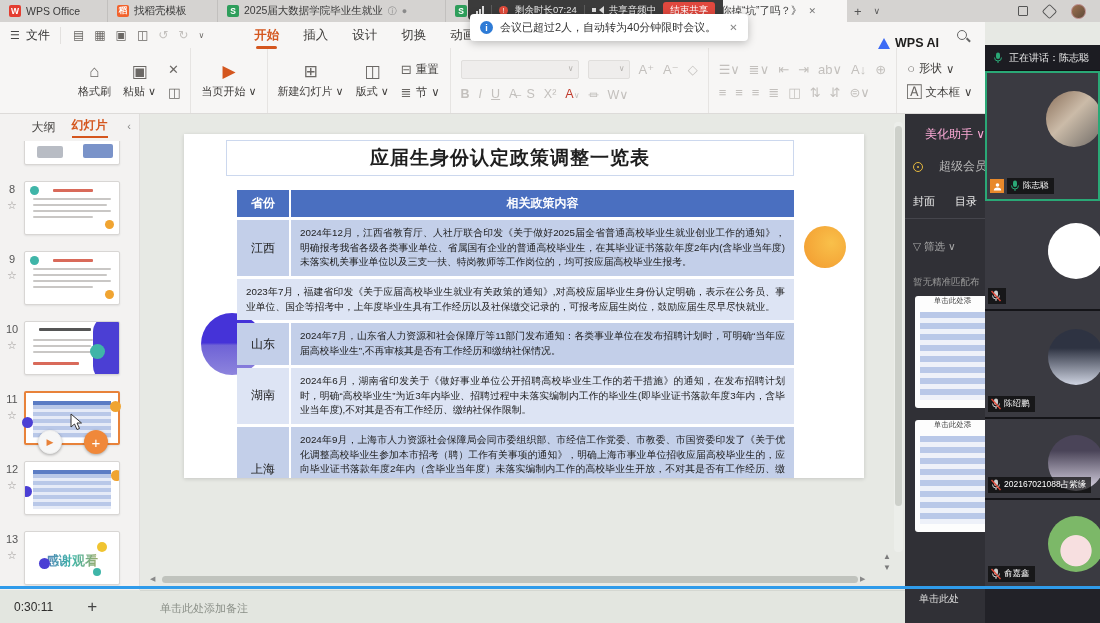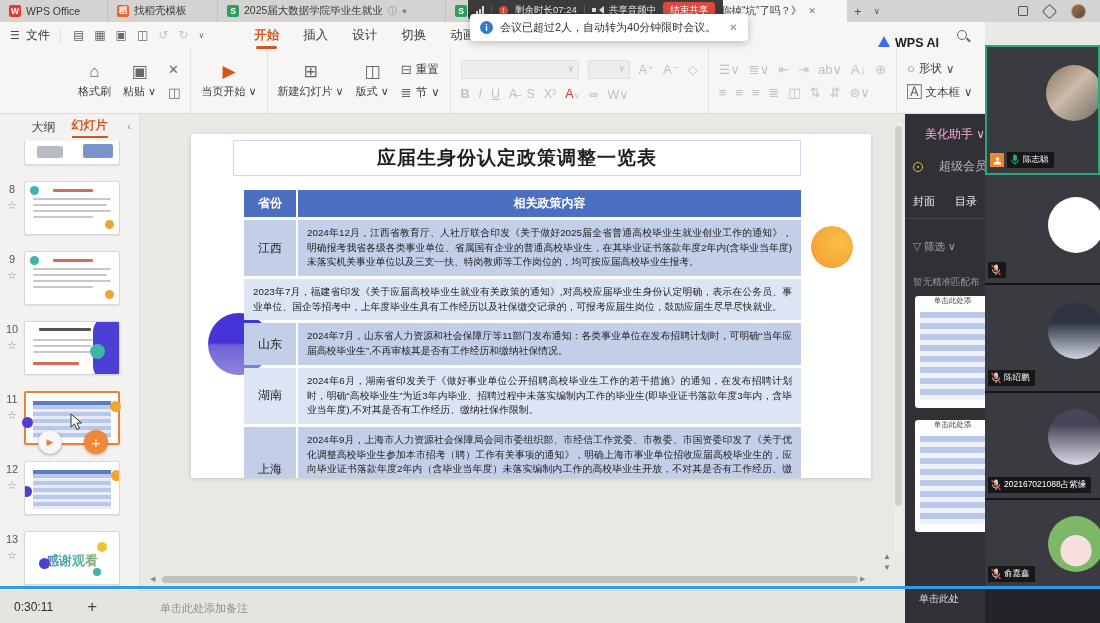--- a/index.html
+++ b/index.html
@@ -42,21 +42,21 @@
   
   .menubar { position:absolute; left:0; top:22px; width:985px; height:26px; background:#f7f6f5; display:flex; align-items:center; z-index:20; }
   .hamb { font-size:11px; color:#444; padding:0 6px 0 10px; }
   .file-lbl { font-size:12px; color:#333; padding-right:10px; border-right:1px solid #e3e1df; }
   .qicons { display:flex; align-items:center; gap:10px; padding:0 12px; color:#6b6865; font-size:12px; }
   .menu-tabs { display:flex; align-items:center; gap:4px; margin-left:28px; }
   .mtab { font-size:12.5px; color:#3c3a38; padding:3px 10px; position:relative; }
   .mtab.active { color:#d4561e; font-weight:bold; }
   .mtab.active:after { content:""; position:absolute; left:12px; right:12px; bottom:-2px; height:3px; border-radius:2px; background:#d4561e; }
   .menu-right { margin-left:auto; display:flex; align-items:center; gap:18px; padding-right:18px; }
-  .wpsai { display:flex; gap:5px; font-size:12.5px; color:#1f1e1d; font-weight:bold;margin-top:16px; }
+  .wpsai { display:flex; align-items:center; gap:5px; font-size:12.5px; color:#1f1e1d; font-weight:bold;margin-top:16px; }
   .ai-logo { width:0; height:0; border-left:6px solid transparent; border-right:6px solid transparent; border-bottom:11px solid #3d6bf5; filter:hue-rotate(0deg); }
   .mag { width:10px; height:10px; border:1.6px solid #666; border-radius:50%; position:relative; }
   .mag:after { content:""; position:absolute; left:8px; top:8px; width:5px; height:1.6px; background:#666; transform:rotate(45deg); }
 
   
   .ribbon { position:absolute; left:0; top:48px; width:985px; height:66px; background:#f7f6f5; border-bottom:1px solid #dddbd9; display:flex; align-items:stretch; z-index:10; }
   .rgroup { display:flex; align-items:center; gap:12px; padding:6px 10px; position:relative; }
   .rgroup + .rgroup { border-left:1px solid #e6e4e2; }
   .rbig { display:flex; flex-direction:column; align-items:center; justify-content:center; gap:4px; color:#3f3d3b; font-size:11px; white-space:nowrap; }
   .rbig .gi { font-size:17px; color:#6b6865; line-height:17px; }
@@ -91,21 +91,21 @@
   .play-btn { left:12px; font-size:9px; background:#f6f6f6; color:#e8823a; border:1px solid #eee; }
   .plus-btn { right:10px; font-size:15px; }
   .cursor-arrow { position:absolute; left:44px; top:20px; z-index:6; }
   .thanks-txt { position:absolute; left:0; right:0; top:38%; text-align:center; font-size:13px; font-weight:bold; background:linear-gradient(90deg,#6a5fc4,#3fb5a8,#e8a23a); -webkit-background-clip:text; background-clip:text; color:transparent; }
   .sb-bottom { position:absolute; left:0; top:590px; width:140px; height:33px; background:#e3e6e0; display:flex; align-items:center; z-index:20; }
   .timer { font-size:12px; color:#2e2d2c; margin-left:14px; }
   .sb-plus { font-size:17px; color:#444; margin-left:34px; }
 
   
   .canvas { position:absolute; left:140px; top:114px; width:765px; height:476px; background:#e7e9e4; }
-  .slide { position:absolute; left:51px; top:20px; width:680px; height:344px; background:#fff; box-shadow:0 1px 4px rgba(0,0,0,.15); overflow:hidden; }
+  .slide { position:absolute; left:44px; top:20px; width:680px; height:344px; background:#fff; box-shadow:0 1px 4px rgba(0,0,0,.15); overflow:hidden; }
   .slide-title { position:absolute; left:42px; top:6px; width:568px; height:36px; border:1px solid #ccd8ee; display:flex; align-items:center; justify-content:center; font-size:19px; font-weight:bold; color:#1e1e1e; letter-spacing:1px; }
   .ptable { position:absolute; left:53px; top:56px; width:557px; display:flex; flex-direction:column; gap:3px; }
   .thead { display:flex; gap:2px; }
   .th { background:#4a6fc0; color:#fff; font-size:12px; font-weight:bold; display:flex; align-items:center; justify-content:center; height:27px; flex:1; }
   .th.prov { flex:0 0 52px; }
   .trow { display:flex; gap:2px; }
   .trow:nth-child(odd) .tcell { background:#c3cfe9; }
   .trow:nth-child(even) .tcell { background:#dde4f4; }
   .tcell { padding:6px 0; }
   .tprov { flex:0 0 52px; display:flex; align-items:center; justify-content:center; font-size:12px; color:#222; }
@@ -525,20 +525,30 @@
         <div class="stripes"></div>
     </div>
     <div class="bz-card" style="top:306px;">
       <div class="ct">单击此处添</div>
         <div class="stripes"></div>
     </div>
     <span class="bz-bottom">单击此处</span>
   </div>
 
   <div class="meeting">
+    <div class="m-head">
+      <span id="head-mic">
+          <svg class="micg" width="10" height="12" viewBox="0 0 10 12">
+            <rect x="3" y="0.5" width="4" height="6.5" rx="2" fill="#2aa876"></rect>
+            <path d="M1.5 5.5 a3.5 3.5 0 0 0 7 0" fill="none" stroke="#2aa876" stroke-width="1"></path>
+            <line x1="5" y1="9" x2="5" y2="11" stroke="#2aa876" stroke-width="1"></line>
+          </svg>
+        </span>
+      <span>正在讲话：陈志聪</span>
+    </div>
     <div>
         <div class="tile speaking" style="height: 130px;">
           <span class="avatar" style="background:linear-gradient(135deg,#8a6f5a,#cbbba8 45%,#6e6a66); top:18px;"></span>
           <span class="badge">
             <span class="host-box">
               <svg width="9" height="9" viewBox="0 0 9 9">
                 <circle cx="4.5" cy="3" r="1.8" fill="#fff"></circle>
                 <path d="M0.8 8.6 a3.7 3 0 0 1 7.4 0 Z" fill="#fff"></path>
               </svg>
             </span>
@@ -578,21 +588,21 @@
                   <rect x="3" y="0.5" width="4" height="6.5" rx="2" fill="#cfcfcf"></rect>
                   <path d="M1.5 5.5 a3.5 3.5 0 0 0 7 0" fill="none" stroke="#cfcfcf" stroke-width="1"></path>
                   <line x1="5" y1="9" x2="5" y2="11" stroke="#cfcfcf" stroke-width="1"></line>
                   <line x1="0.5" y1="1" x2="9.5" y2="11" stroke="#e04a3a" stroke-width="1.4"></line>
                 </svg>
               </span>
               <span>陈绍鹏</span>
             </span>
           </span>
         </div>
-        <div class="tile" style="height: 107px;">
+        <div class="tile" style="height: 81px;">
           <span class="avatar" style="background:linear-gradient(180deg,#4a4458 28%,#ded9e8); top:16px;"></span>
           <span class="badge">
             <span class="nm">
               <span>
                 <svg class="micg" width="10" height="12" viewBox="0 0 10 12">
                   <rect x="3" y="0.5" width="4" height="6.5" rx="2" fill="#cfcfcf"></rect>
                   <path d="M1.5 5.5 a3.5 3.5 0 0 0 7 0" fill="none" stroke="#cfcfcf" stroke-width="1"></path>
                   <line x1="5" y1="9" x2="5" y2="11" stroke="#cfcfcf" stroke-width="1"></line>
                   <line x1="0.5" y1="1" x2="9.5" y2="11" stroke="#e04a3a" stroke-width="1.4"></line>
                 </svg>

